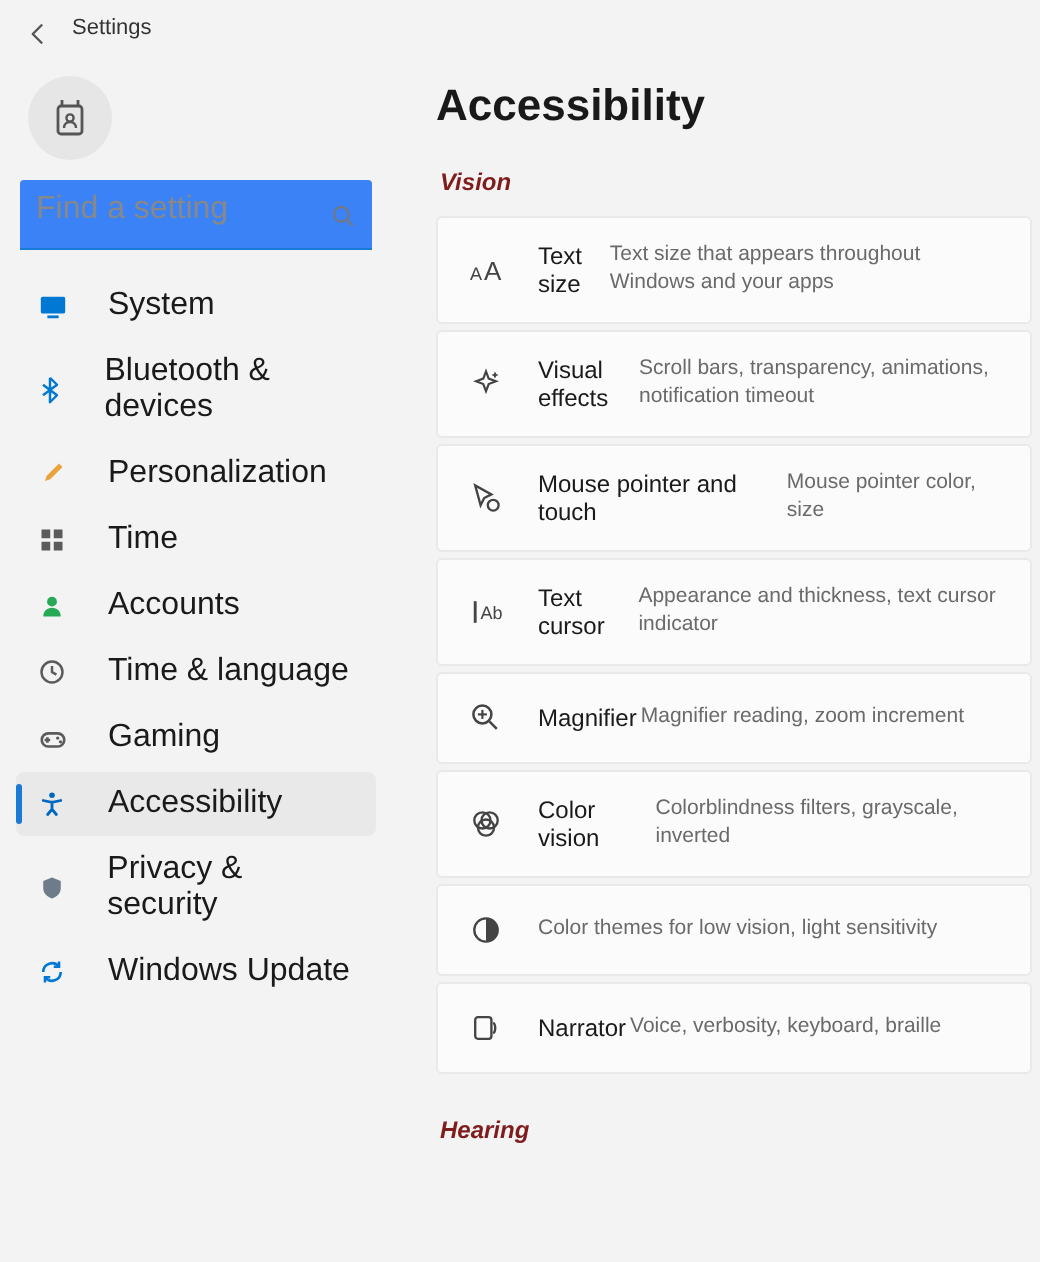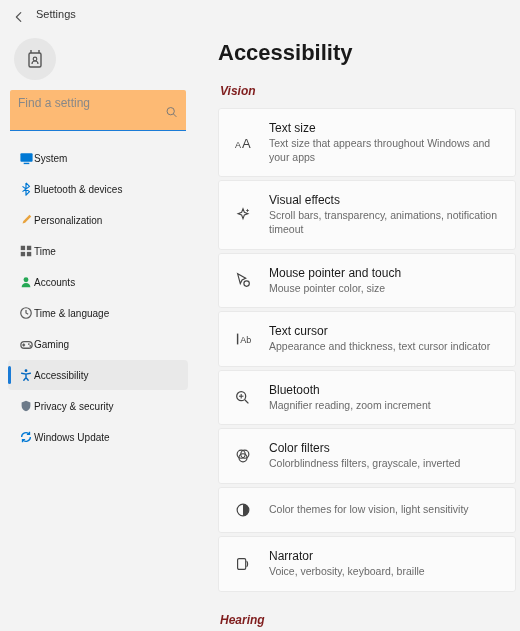--- a/index.html
+++ b/index.html
@@ -12,41 +12,41 @@
     .header-title { font-size: 11px; color: #333; }
     
     .main { display: flex; flex: 1; overflow: hidden; }
     
     .sidebar { width: 196px; padding: 0 8px; display: flex; flex-direction: column; }
     
     .profile { padding: 4px 6px 10px 6px; }
     .avatar { width: 42px; height: 42px; border-radius: 50%; background: #e6e6e6; display: flex; align-items: center; justify-content: center; color: #555; }
     
     .search-box { position: relative; margin: 0 2px 12px 2px; }
-    .search-input { width: 100%; padding: 6px 28px 20px 8px; border: none; border-bottom: 1.5px solid #1a7bd6; background: #fdba74; font-size: 12px; color: #333; outline: none; border-radius: 2px 2px 0 0; }
+    .search-input { width: 100%; padding: 6px 28px 10px 8px; border: none; border-bottom: 1.5px solid #1a7bd6; background: #3b82f6; font-size: 16px; color: #333; outline: none; border-radius: 2px 2px 0 0; }
     .search-input::placeholder { color: #888; }
     .search-icon { position: absolute; right: 8px; top: 50%; transform: translateY(-50%); color: #777; width: 13px; height: 13px; }
     
     .nav { display: flex; flex-direction: column; gap: 1px; }
-    .nav-item { display: flex; align-items: center; gap: 0; padding: 7px 10px; border-radius: 4px; cursor: pointer; font-size: 10px; position: relative; }
+    .nav-item { display: flex; align-items: center; gap: 20px; padding: 7px 10px; border-radius: 4px; cursor: pointer; font-size: 16px; position: relative; }
     .nav-item.active { background: #e9e9e9; }
     .nav-item.active::before { content: ""; position: absolute; left: 0; top: 6px; bottom: 6px; width: 3px; background: #1a7bd6; border-radius: 2px; }
     .nav-icon { width: 16px; height: 16px; display: flex; align-items: center; justify-content: center; font-size: 14px; }
     
     .content { flex: 1; padding: 6px 4px 0 22px; overflow-y: auto; }
     .content::-webkit-scrollbar { width: 4px; }
     .content::-webkit-scrollbar-thumb { background: #bbb; border-radius: 2px; }
     
     .page-title { font-size: 22px; font-weight: 600; margin-bottom: 18px; color: #191919; }
     
     .section-label { font-size: 12px; font-weight: 600; margin: 0 0 10px 2px; color: #7f1d1d; font-style: italic; }
     
     .setting-row { display: flex; align-items: center; gap: 16px; background: #fbfbfb; border: 1px solid #e9e9e9; border-radius: 3px; padding: 12px 14px; margin-bottom: 3px; cursor: pointer; }
     .row-icon { width: 20px; height: 20px; display: flex; align-items: center; justify-content: center; color: #444; flex-shrink: 0; }
-    .row-text { display: flex; flex-direction: column; gap: 2px; min-width: 0; }
+    .row-text { display: flex; flex-direction: row; gap: 2px; min-width: 0; }
     .row-title { font-size: 12px; color: #1a1a1a; }
     .row-desc { font-size: 10.5px; color: #6a6a6a; line-height: 1.3; }
     
     .section-gap { height: 18px; }
     
     
     .ic-system { color: #0078d4; }
     .ic-bluetooth { color: #0078d4; }
     .ic-network { color: #0078d4; }
     .ic-personalization { color: #e8a33d; }
@@ -250,35 +250,35 @@
       <div class="setting-row">
         <span class="row-icon">
             <svg viewBox="0 0 20 20" width="18" height="18">
               <circle cx="8" cy="8" r="5" fill="none" stroke="currentColor" stroke-width="1.4"></circle>
               <line x1="12" y1="12" x2="16" y2="16" stroke="currentColor" stroke-width="1.4"></line>
               <line x1="8" y1="5.5" x2="8" y2="10.5" stroke="currentColor" stroke-width="1.2"></line>
               <line x1="5.5" y1="8" x2="10.5" y2="8" stroke="currentColor" stroke-width="1.2"></line>
             </svg>
           </span>
         <div class="row-text">
-          <div class="row-title">Bluetooth</div>
+          <div class="row-title">Magnifier</div>
           <div class="row-desc">Magnifier reading, zoom increment</div>
         </div>
       </div>
 
       <div class="setting-row">
         <span class="row-icon">
             <svg viewBox="0 0 20 20" width="18" height="18">
               <circle cx="8" cy="8" r="4.5" fill="none" stroke="currentColor" stroke-width="1.3"></circle>
               <circle cx="12" cy="8" r="4.5" fill="none" stroke="currentColor" stroke-width="1.3"></circle>
               <circle cx="10" cy="12" r="4.5" fill="none" stroke="currentColor" stroke-width="1.3"></circle>
             </svg>
           </span>
         <div class="row-text">
-          <div class="row-title">Color filters</div>
+          <div class="row-title">Color vision</div>
           <div class="row-desc">Colorblindness filters, grayscale, inverted</div>
         </div>
       </div>
 
       <div class="setting-row">
         <span class="row-icon">
             <svg viewBox="0 0 20 20" width="18" height="18">
               <circle cx="10" cy="10" r="6.5" fill="none" stroke="currentColor" stroke-width="1.3"></circle>
               <path d="M10 3.5a6.5 6.5 0 010 13z" fill="currentColor"></path>
             </svg>

